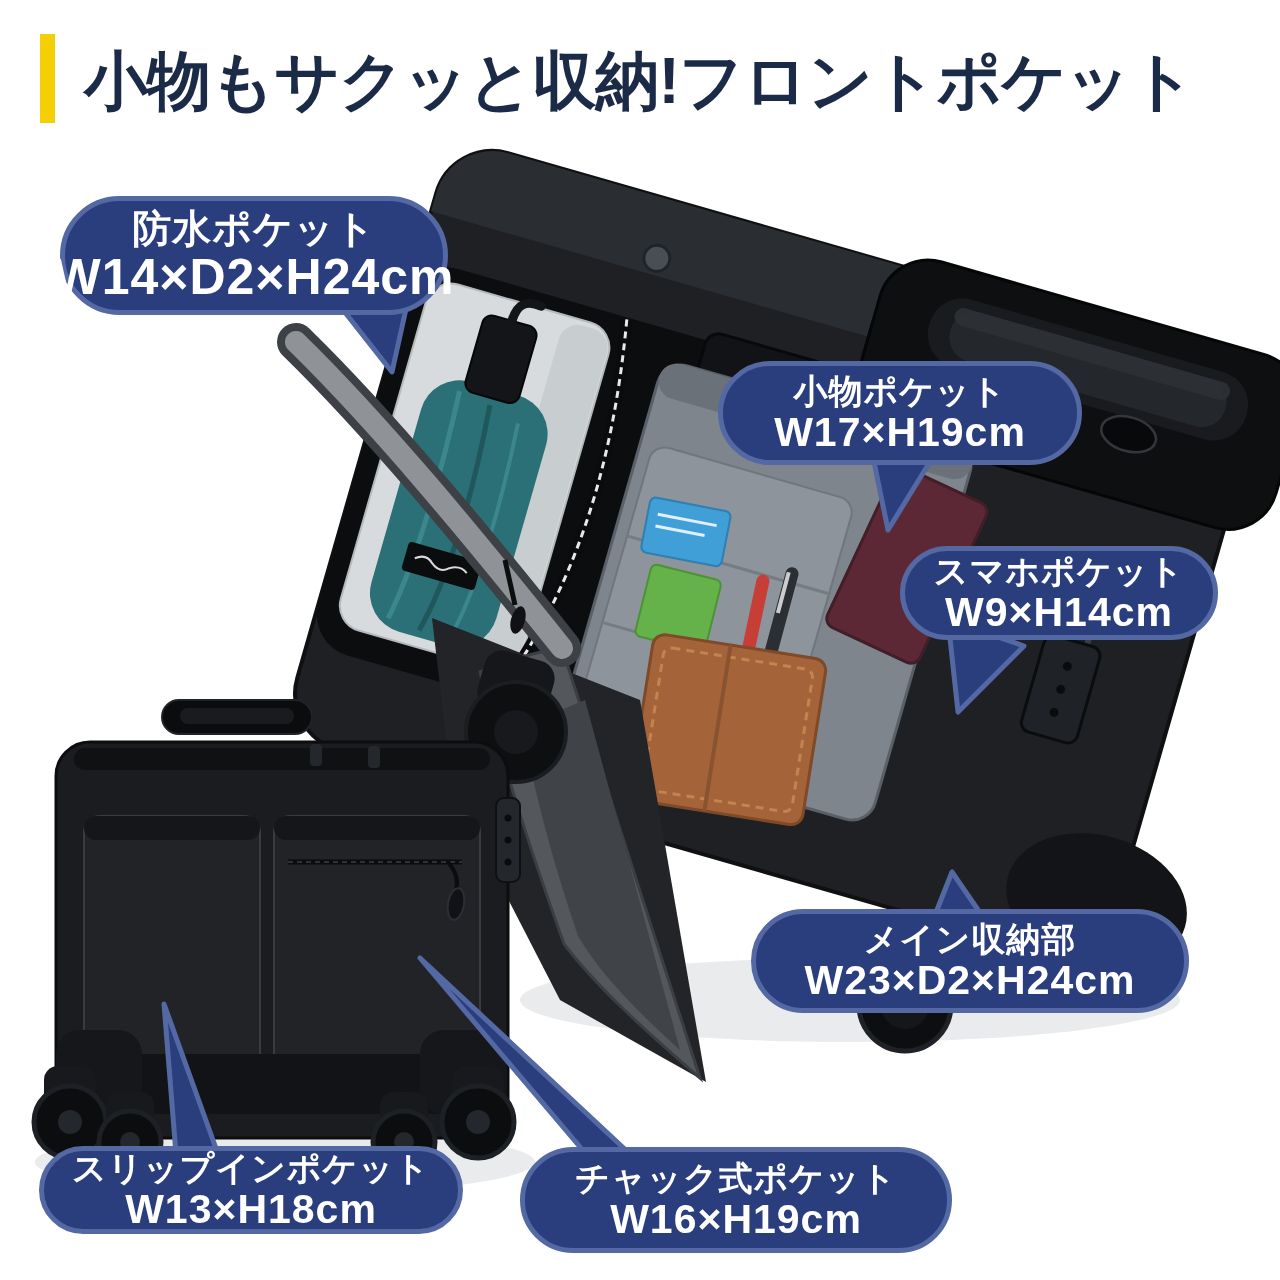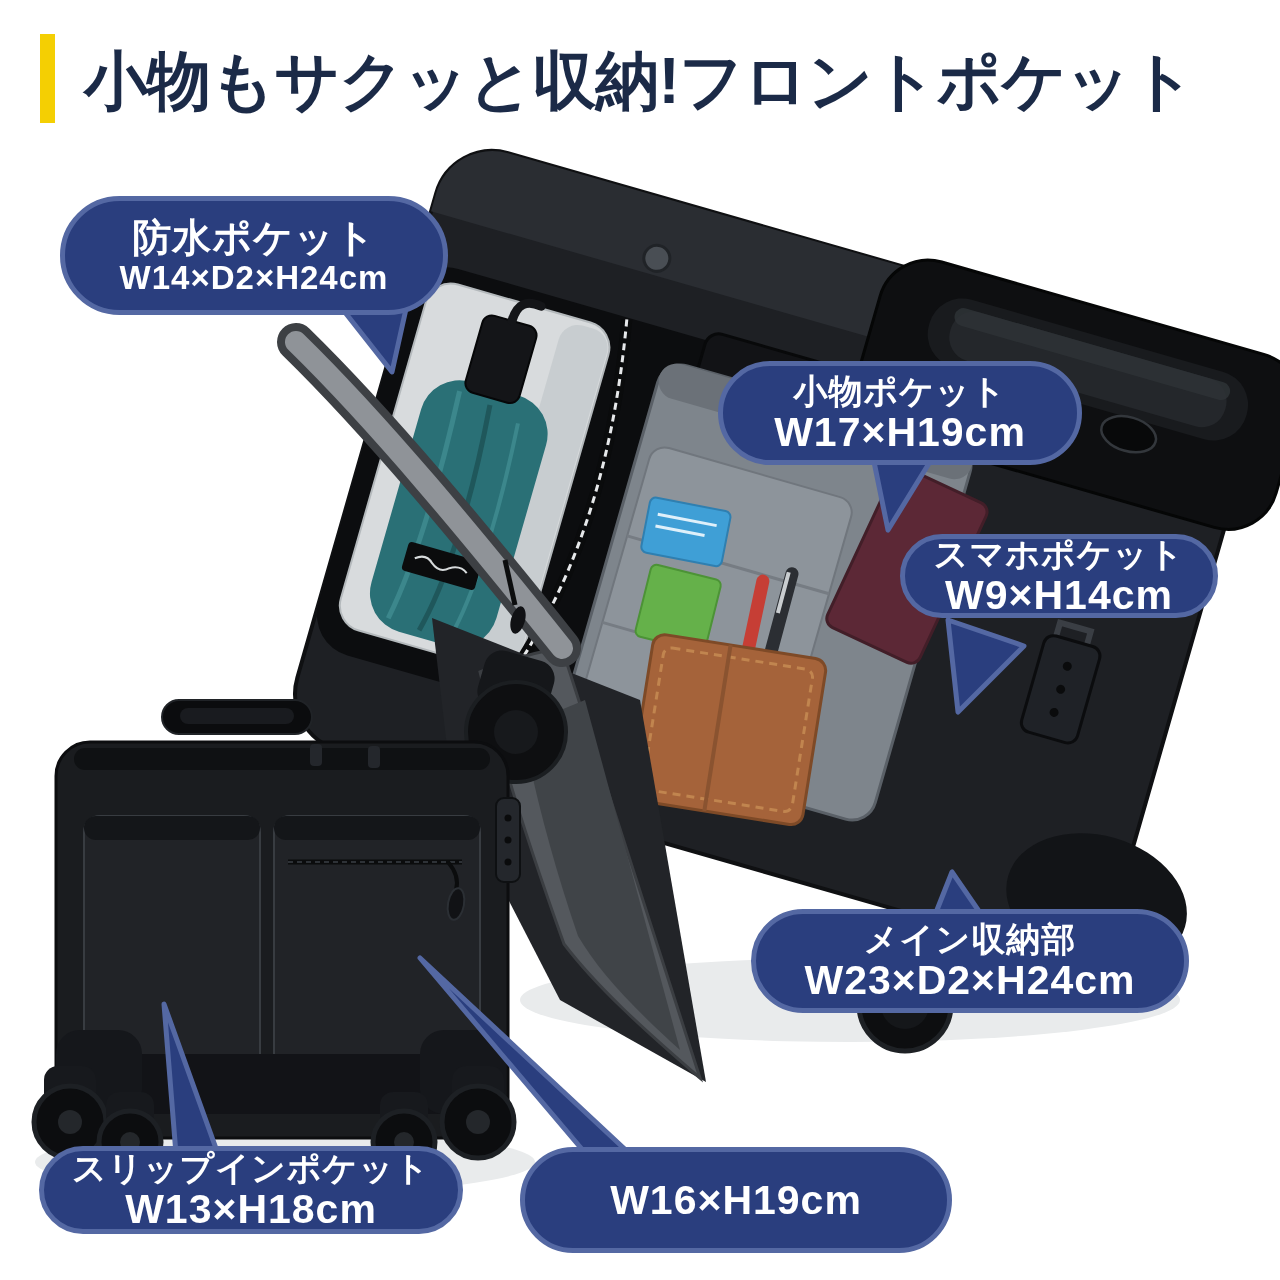--- a/index.html
+++ b/index.html
@@ -21,23 +21,23 @@
   .bubble{
     position:absolute;z-index:5;box-sizing:border-box;
     background:#2a3e7e;border:5px solid #5468a3;border-radius:200px;
     color:#ffffff;display:flex;flex-direction:column;align-items:center;
     justify-content:center;text-align:left;
   }
   .bubble .label{font-size:34px;font-weight:600;line-height:1.12;letter-spacing:1px;}
   .bubble .dims{font-size:41px;font-weight:bold;line-height:1.08;letter-spacing:1px;}
   .b1{left:60px;top:196px;width:388px;height:119px;}
   .b1 .label{font-size:39px;}
-  .b1 .dims{font-size:33px;}
+  .b1 .dims{font-size:50px;}
   .b2{left:718px;top:361px;width:364px;height:104px;}
-  .b3{left:900px;top:534px;width:318px;height:84px;}
+  .b3{left:900px;top:546px;width:318px;height:94px;}
   .b4{left:751px;top:909px;width:438px;height:104px;}
   .b5{left:39px;top:1146px;width:424px;height:88px;}
   .b6{left:520px;top:1147px;width:432px;height:106px;}
 </style>
 </head>
 <body>
 
 <div class="page">
 
   <svg class="scene" width="1280" height="1280" viewBox="0 0 1280 1280">
@@ -250,16 +250,17 @@
   </div>
   <div class="bubble b4">
     <span class="label">メイン収納部</span>
     <span class="dims">W23×D2×H24cm</span>
   </div>
   <div class="bubble b5">
     <span class="label">スリップインポケット</span>
     <span class="dims">W13×H18cm</span>
   </div>
   <div class="bubble b6">
+    <span class="label">チャック式ポケット</span>
     <span class="dims">W16×H19cm</span>
   </div>
 
 </div>
 
 </body></html>

